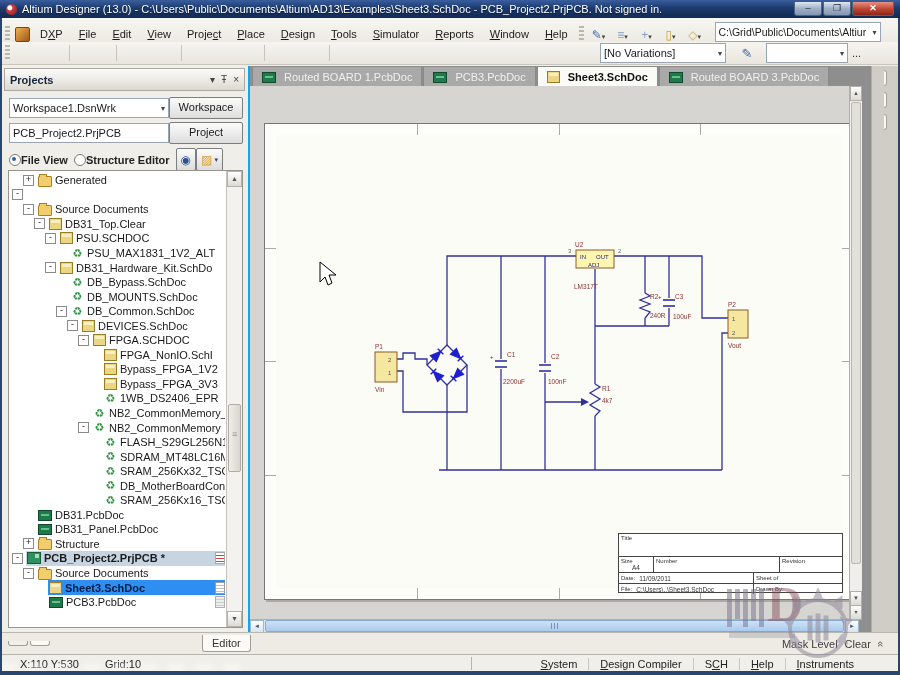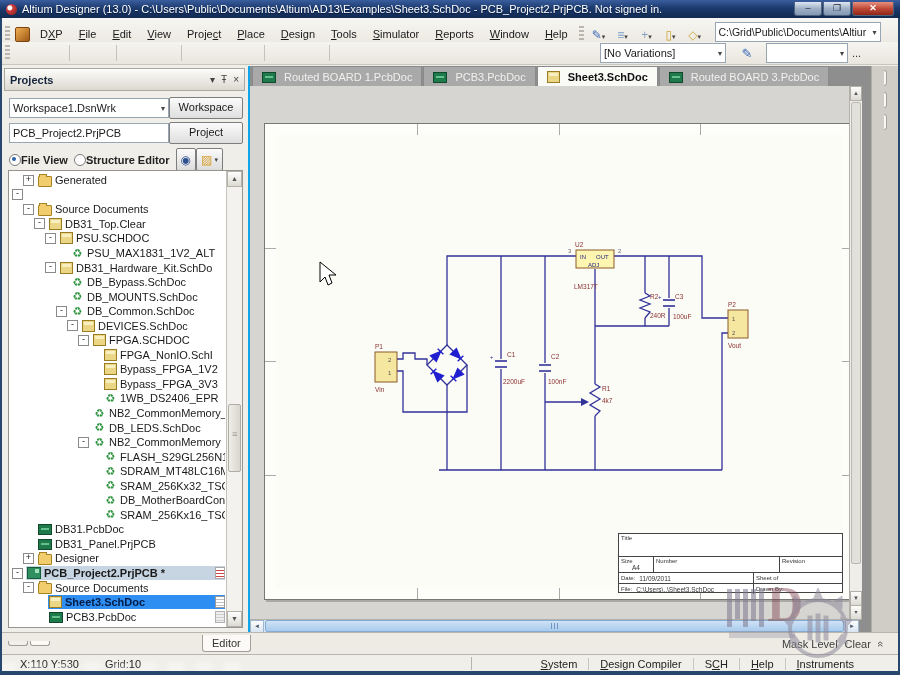--- a/index.html
+++ b/index.html
@@ -422,28 +422,20 @@
           </div>
           <div class="trow" style="--lv: 6;">
             <span class="tbox"></span>
             <span class="rowbody">
               <span class="ticon ico-recycle"></span>
               <span class="tlabel">NB2_CommonMemory_</span>
 
             </span>
           </div>
           <div class="trow" style="--lv: 6;">
-            <span class="tbox"></span>
-            <span class="rowbody">
-              <span class="ticon ico-recycle"></span>
-              <span class="tlabel">DB_LEDS.SchDoc</span>
-
-            </span>
-          </div>
-          <div class="trow" style="--lv: 6;">
             <span class="tbox">-</span>
             <span class="rowbody">
               <span class="ticon ico-recycle"></span>
               <span class="tlabel">NB2_CommonMemory</span>
 
             </span>
           </div>
           <div class="trow" style="--lv: 7;">
             <span class="tbox"></span>
             <span class="rowbody">
@@ -489,29 +481,29 @@
             <span class="rowbody">
               <span class="ticon ico-pcb"></span>
               <span class="tlabel">DB31.PcbDoc</span>
 
             </span>
           </div>
           <div class="trow" style="--lv: 1;">
             <span class="tbox"></span>
             <span class="rowbody">
               <span class="ticon ico-pcb"></span>
-              <span class="tlabel">DB31_Panel.PrjPCB</span>
+              <span class="tlabel">DB31_Panel.PcbDoc</span>
 
             </span>
           </div>
           <div class="trow" style="--lv: 1;">
             <span class="tbox">+</span>
             <span class="rowbody">
               <span class="ticon ico-folder"></span>
-              <span class="tlabel">Designer</span>
+              <span class="tlabel">Structure</span>
 
             </span>
           </div>
           <div class="trow bold hl" style="--lv: 0;">
             <span class="tbox">-</span>
             <span class="rowbody">
               <span class="ticon ico-prj"></span>
               <span class="tlabel">PCB_Project2.PrjPCB *</span>
               <span class="badge bdgred"></span>
             </span>

